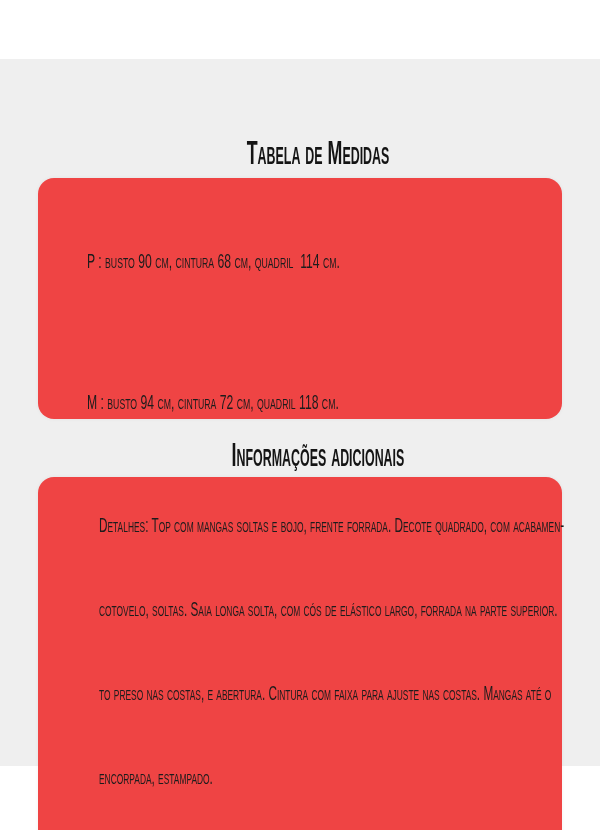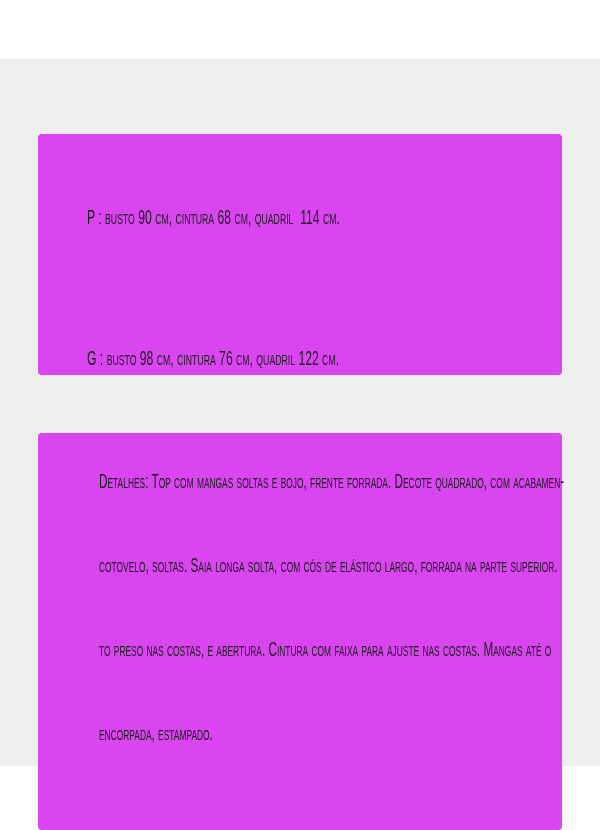--- a/index.html
+++ b/index.html
@@ -42,24 +42,25 @@
     display: inline-block;
     transform: scaleX(0.54);
     transform-origin: center center;
   }
   .title-medidas   { top: 87px;  }
   .title-adicionais{ top: 389px; }
   .card {
     position: absolute;
     left: 38px;
     width: 524px;
-    background: #d946ef;
-    border-radius: 4px;
+    background: #ef4444;
+    border-radius: 16px;
     box-shadow: 0 0 4px rgba(0,0,0,0.05);
     box-sizing: border-box;
+    margin-top: 44px;
   }
   .card-medidas {
     top: 134px;
     height: 241px;
     padding: 12px 14px 0 14px;
   }
   .card-info {
     top: 433px;
     height: 397px;
     padding: 6px 14px 0 14px;
@@ -97,20 +98,23 @@
 
   <div class="section-title title-medidas">
     <span class="squeeze">Tabela de Medidas</span>
   </div>
 
   <div class="card card-medidas">
     <div class="size-row">
       <span class="squeeze-body">P : busto 90 cm, cintura 68 cm, quadril  114 cm.</span>
     </div>
     <div class="size-row">
+      <span class="squeeze-body">M : busto 94 cm, cintura 72 cm, quadril 118 cm.</span>
+    </div>
+    <div class="size-row">
       <span class="squeeze-body">G : busto 98 cm, cintura 76 cm, quadril 122 cm.</span>
     </div>
   </div>
 
   <div class="section-title title-adicionais">
     <span class="squeeze">Informações adicionais</span>
   </div>
 
   <div class="card card-info">
     <div class="details-paragraph">

